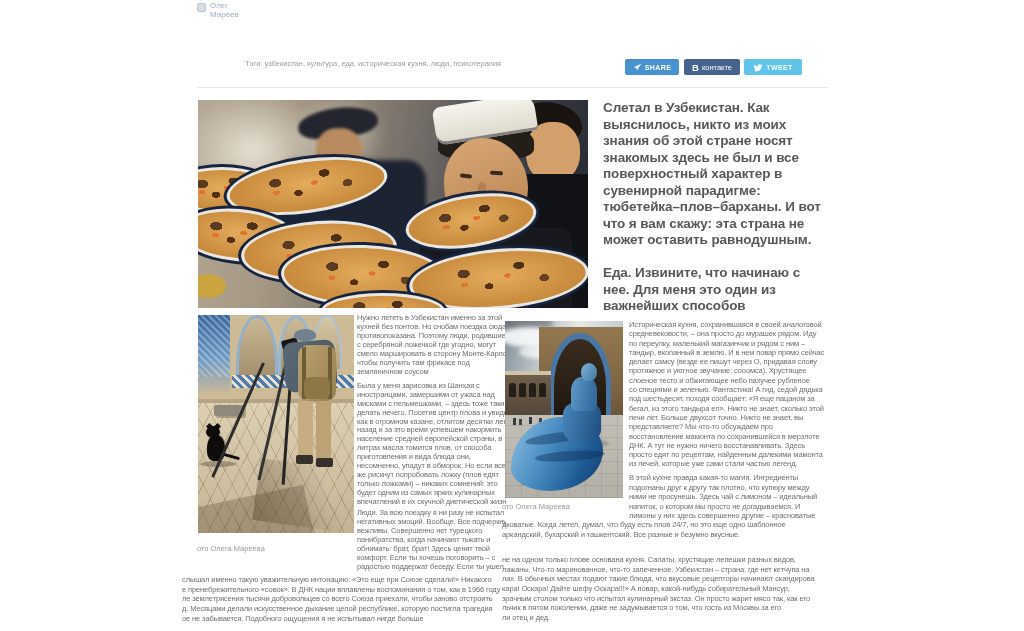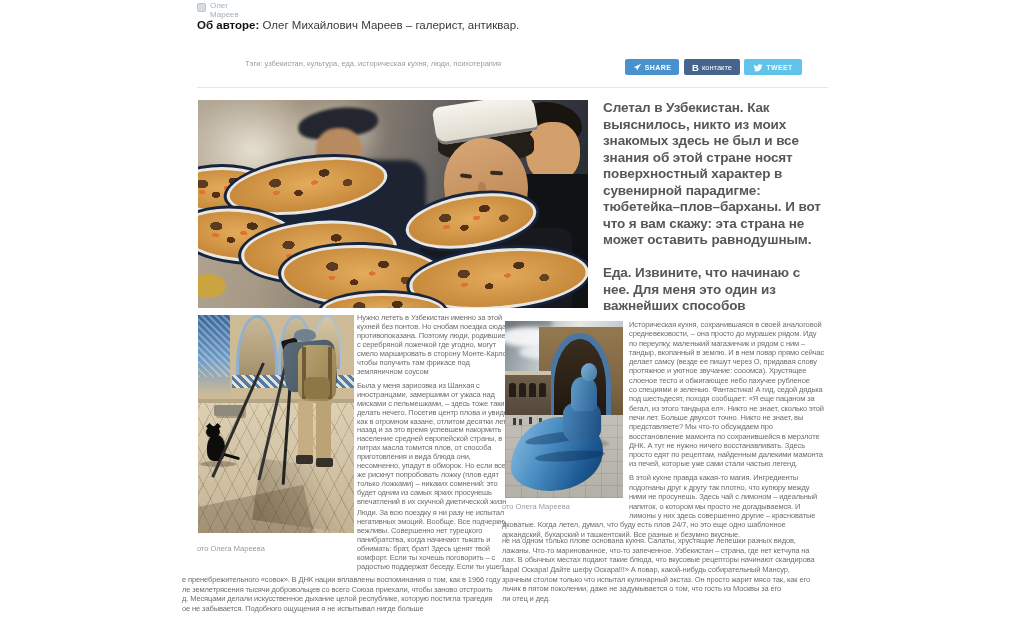--- a/index.html
+++ b/index.html
@@ -41,23 +41,20 @@
 </head>
 <body>
 
 <div id="screen">
 
   <div class="abs" style="left:197px;top:1px;height:11px;">
     <span class="abs" style="left:0;top:2px;width:7px;height:7px;background:#d7dde2;border:1px solid #bcc6cf;border-radius:2px;"></span>
     <span class="abs minilink" style="left:13px;top:0;">Олег Мареев</span>
   </div>
 
-  <div class="abs heading" style="left:197px;top:19px;width:560px;">
-    <b>Об авторе:</b><span> Олег Михайлович Мареев – галерист, антиквар.</span>
-  </div>
 
   <div class="abs tags" style="left:197px;top:59px;width:420px;margin-left:48px;">
     <span>Тэги:</span><span> узбекистан, культура, еда, историческая кухня, люди, психотерапия</span>
   </div>
 
   <div class="sharebtn" style="left:625px;top:59px;width:54px;background:#4893cf;">
     <svg width="9" height="9" viewBox="0 0 24 24">
         <path d="M22 2 L2 11 L9 13 L11 20 L14 14 L22 2 Z M9 13 L20 4" fill="#fff"></path>
       </svg>
     <span>SHARE</span>
@@ -124,22 +121,22 @@
       </div>
     <div class="plate" style="left:120px;top:190px;width:130px;height:42px;">
         <div class="pin"></div>
         <div class="rice"></div>
       </div>
   </div>
 
   <div class="abs intro" style="left:603px;top:100px;">
       <div class="tl">Слетал в Узбекистан. Как</div>
       <div class="tl">выяснилось, никто из моих</div>
+      <div class="tl">знания об этой стране носят</div>
       <div class="tl">знакомых здесь не был и все</div>
-      <div class="tl">знания об этой стране носят</div>
       <div class="tl">поверхностный характер в</div>
       <div class="tl">сувенирной парадигме:</div>
       <div class="tl">тюбетейка–плов–барханы. И вот</div>
       <div class="tl">что я вам скажу: эта страна не</div>
       <div class="tl">может оставить равнодушным.</div>
     </div>
   <div class="abs intro" style="left:603px;top:265px;">
       <div class="tl">Еда. Извините, что начинаю с</div>
       <div class="tl">нее. Для меня это один из</div>
       <div class="tl">важнейших способов</div>
@@ -196,21 +193,21 @@
       <div class="tl">мисками с пельмешками, – здесь тоже таким</div>
       <div class="tl">делать нечего. Посетив центр плова и увидев</div>
       <div class="tl">как в огромном казане, отлитом десятки лет</div>
       <div class="tl">назад и за это время успевшем накормить</div>
       <div class="tl">население средней европейской страны, в</div>
       <div class="tl">литрах масла томится плов, от способа</div>
       <div class="tl">приготовления и вида блюда они,</div>
       <div class="tl">несомненно, упадут в обморок. Но если все</div>
       <div class="tl">же рискнут попробовать ложку (плов едят</div>
       <div class="tl">только ложками) – никаких сомнений: это</div>
-      <div class="tl">будет одним из самых ярких просунешь</div>
+      <div class="tl">будет одним из самых ярких кулинарных</div>
       <div class="tl">впечатлений в их скучной диетической жизни</div>
     </div>
   <div class="abs body-col lh90" style="left:357px;top:508px;width:149px;">
       <div class="tl">Люди. За всю поездку я ни разу не испытал</div>
       <div class="tl">негативных эмоций. Вообще. Все подчеркнуто</div>
       <div class="tl">вежливы. Совершенно нет турецкого</div>
       <div class="tl">панибратства, когда начинают тыкать и</div>
       <div class="tl">обнимать: брат, брат! Здесь ценят твой</div>
       <div class="tl">комфорт. Если ты хочешь поговорить – с</div>
       <div class="tl">радостью поддержат беседу. Если ты ушел в</div>
@@ -268,29 +265,30 @@
       <div class="tl">подогнаны друг к другу так плотно, что купюру между</div>
       <div class="tl">ними не просунешь. Здесь чай с лимоном – идеальный</div>
       <div class="tl">напиток, о котором мы просто не догадываемся. И</div>
       <div class="tl">лимоны у них здесь совершенно другие – красноватые</div>
     </div>
 
   <div class="abs body-col lh97" style="left:502px;top:520px;width:327px;">
       <div class="tl">дковатые. Когда летел, думал, что буду есть плов 24/7, но это еще одно шаблонное</div>
       <div class="tl">аркандский, бухарский и ташкентский. Все разные и безумно вкусные.</div>
     </div>
-  <div class="abs body-col lh97" style="left:502px;top:536px;width:327px;">
+  <div class="abs body-col lh97" style="left:502px;top:555px;width:327px;">
       <div class="tl">не на одном только плове основана кухня. Салаты, хрустящие лепешки разных видов,</div>
       <div class="tl">лажаны. Что-то маринованное, что-то запеченное. Узбекистан – страна, где нет кетчупа на</div>
       <div class="tl">лах. В обычных местах подают такие блюда, что вкусовые рецепторы начинают скандирова</div>
       <div class="tl">кара! Оскара! Дайте шефу Оскара!!!» А повар, какой-нибудь собирательный Мансур,</div>
       <div class="tl">зрачным столом только что испытал кулинарный экстаз. Он просто жарит мясо так, как его</div>
       <div class="tl">льчик в пятом поколении, даже не задумывается о том, что гость из Москвы за его</div>
       <div class="tl">ли отец и дед.</div>
     </div>
   <div class="abs body-col lh97" style="left:182px;top:575px;width:324px;">
+      <div class="tl">слышал именно такую уважительную интонацию: «Это еще при Союзе сделали!» Никакого</div>
       <div class="tl">е пренебрежительного «совок». В ДНК нации вплавлены воспоминания о том, как в 1966 году</div>
       <div class="tl">ле землетрясения тысячи добровольцев со всего Союза приехали, чтобы заново отстроить</div>
       <div class="tl">д. Месяцами делали искусственное дыхание целой республике, которую постигла трагедия</div>
       <div class="tl">ое не забывается. Подобного ощущения я не испытывал нигде больше</div>
     </div>
 
 </div>
 
 </body></html>

